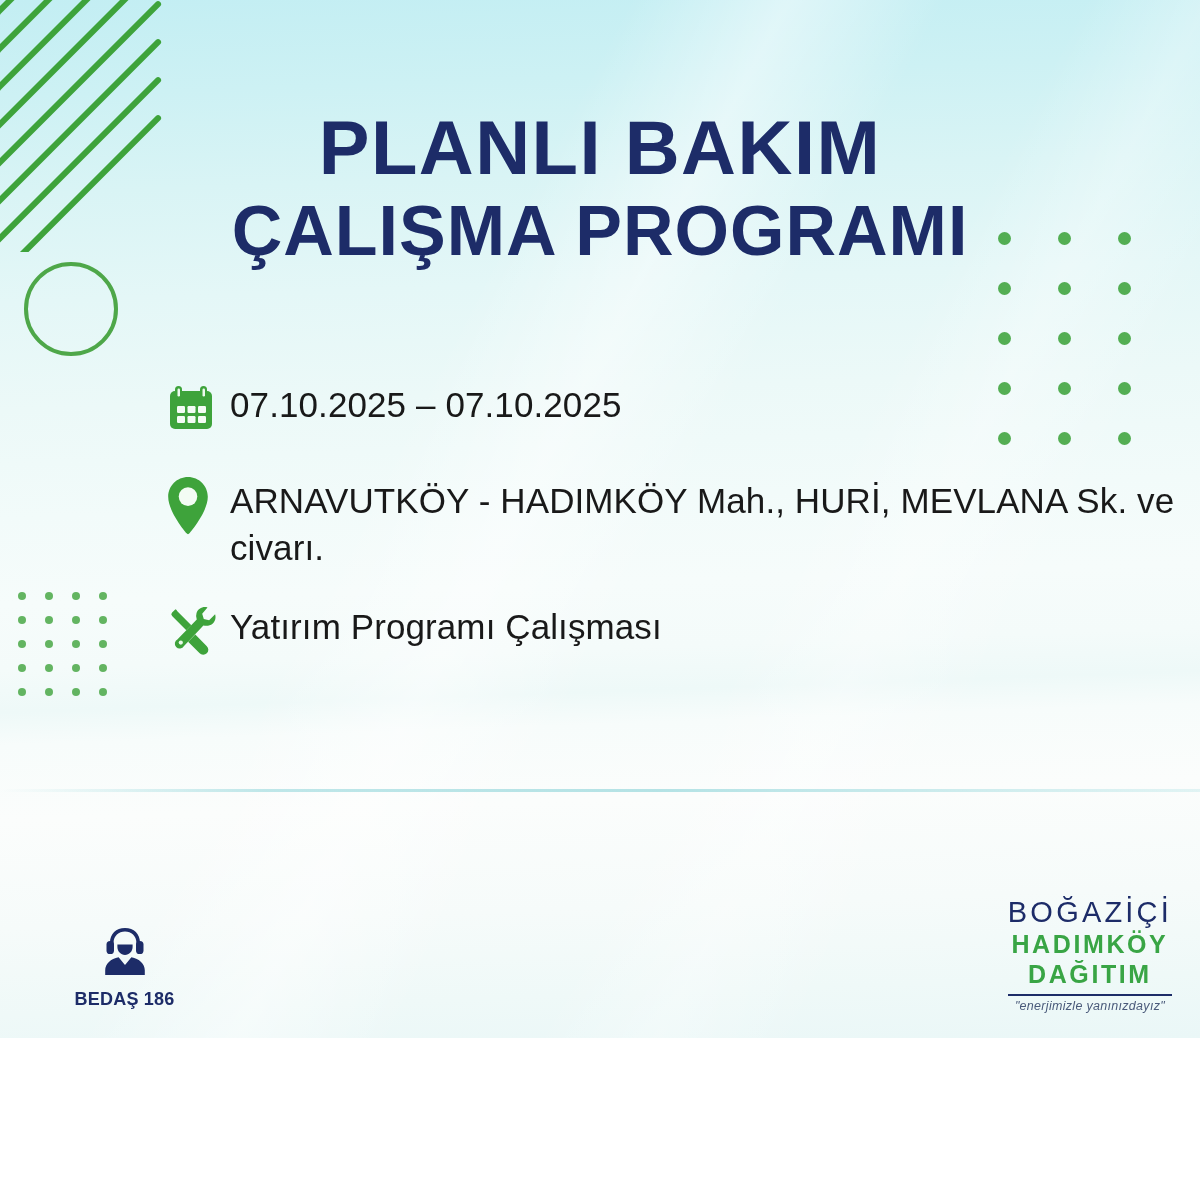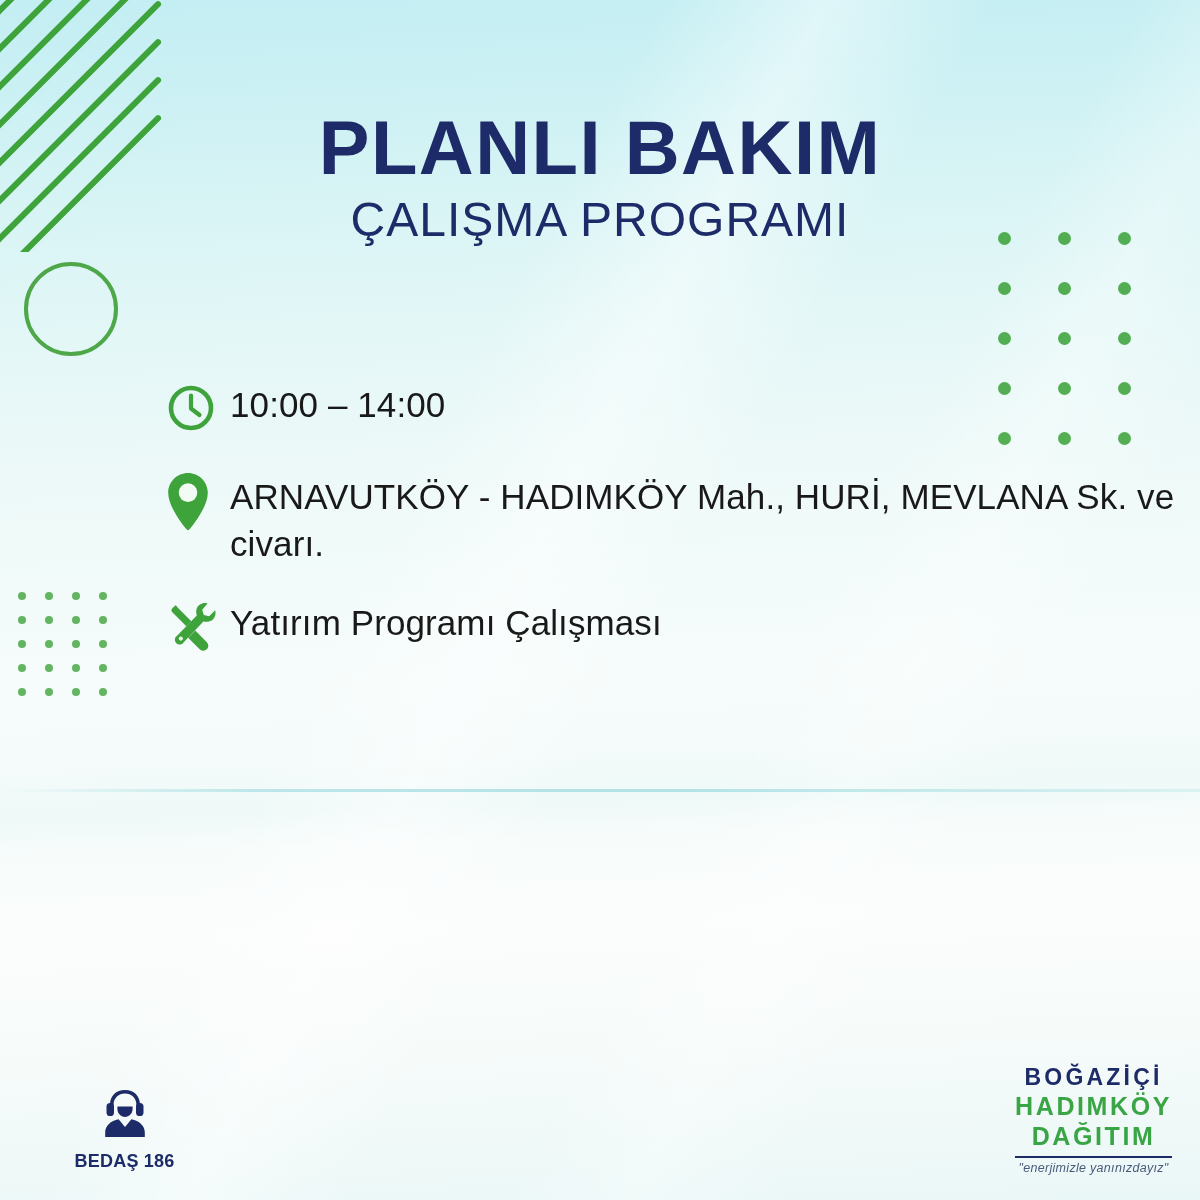--- a/index.html
+++ b/index.html
@@ -10,21 +10,21 @@
     width: 1200px;
     height: 1200px;
     font-family: "Liberation Sans", sans-serif;
     overflow: hidden;
   }
 
   
   .poster {
     position: relative;
     width: 1200px;
-    height: 1200px;
+    height: 1038px;
     background:
       linear-gradient(178deg,
         #c3eef3 0%,
         #cdf1f4 9%,
         #d9f4f5 18%,
         #e4f7f7 28%,
         #ecf9f8 38%,
         #f2fbfa 48%,
         #f6fcfb 56%,
         #f4fbfa 62%,
@@ -119,22 +119,22 @@
   .title-main {
     font-size: 76px;
     font-weight: 700;
     letter-spacing: 1.5px;
     color: #1d2c68;
     line-height: .95;
     white-space: nowrap;
   }
   .title-sub {
     margin-top: 12px;
-    font-size: 48px;
-    font-weight: 400;
+    font-size: 70px;
+    font-weight: 700;
     letter-spacing: 1px;
     color: #1d2c68;
     line-height: 1;
     white-space: nowrap;
   }
 
   
   .info {
     position: absolute;
     left: 166px;
@@ -197,22 +197,22 @@
 
   
   .logo {
     position: absolute;
     right: 28px;
     bottom: 26px;
     text-align: center;
     line-height: 1;
   }
   .logo .l1 {
-    font-size: 23px;
-    font-weight: 700;
+    font-size: 29px;
+    font-weight: 400;
     color: #1d2c68;
     letter-spacing: 3.2px;
   }
   .logo .l2, .logo .l3 {
     font-size: 25px;
     font-weight: 700;
     color: #39a545;
     letter-spacing: 2.6px;
     margin-top: 5px;
   }
@@ -293,30 +293,39 @@
       <span></span>
   </div>
 
   <div class="titles">
     <div class="title-main">PLANLI BAKIM</div>
     <div class="title-sub">ÇALIŞMA PROGRAMI</div>
   </div>
 
   <div class="info">
 
-
-    <div class="row row--time">
+    <div class="row row--date">
       <div class="ico">
         <svg width="50" height="50" viewBox="0 0 50 50" aria-hidden="true">
-          <circle cx="25" cy="25" r="20" fill="none" stroke="#3ea33b" stroke-width="4.6"></circle>
-          <path d="M25 12.5 L25 25.5 L33.5 32" fill="none" stroke="#3ea33b" stroke-width="4.2" stroke-linecap="round" stroke-linejoin="round"></path>
+          <rect x="9" y="3" width="7" height="13" rx="3.5" fill="#3ea33b"></rect>
+          <rect x="34" y="3" width="7" height="13" rx="3.5" fill="#3ea33b"></rect>
+          <rect x="4" y="8" width="42" height="38" rx="5" fill="#3ea33b"></rect>
+          <rect x="11.5" y="5.5" width="2.5" height="8" rx="1.2" fill="#eefaf0"></rect>
+          <rect x="36.5" y="5.5" width="2.5" height="8" rx="1.2" fill="#eefaf0"></rect>
+          <rect x="11" y="23" width="8" height="7" rx="1.2" fill="#f4fcf5"></rect>
+          <rect x="21.5" y="23" width="8" height="7" rx="1.2" fill="#f4fcf5"></rect>
+          <rect x="32" y="23" width="8" height="7" rx="1.2" fill="#f4fcf5"></rect>
+          <rect x="11" y="33" width="8" height="7" rx="1.2" fill="#f4fcf5"></rect>
+          <rect x="21.5" y="33" width="8" height="7" rx="1.2" fill="#f4fcf5"></rect>
+          <rect x="32" y="33" width="8" height="7" rx="1.2" fill="#f4fcf5"></rect>
         </svg>
       </div>
-      <div class="txt">10:00 – 14:00</div>
+      <div class="txt">07.10.2025 – 07.10.2025</div>
     </div>
+
 
     <div class="row row--loc">
       <div class="ico" style="align-items:flex-start;padding-top:2px">
         <svg width="44" height="60" viewBox="0 0 44 60" aria-hidden="true">
           <path d="M22 1C11 1 2.2 9.8 2.2 20.8c0 14.6 16.6 34.5 18.1 36.3a2.2 2.2 0 0 0 3.4 0c1.5-1.8 18.1-21.7 18.1-36.3C41.8 9.8 33 1 22 1z" fill="#3ea33b"></path>
           <circle cx="22" cy="20.6" r="9.3" fill="#f3fcf4"></circle>
         </svg>
       </div>
       <div class="txt" style="max-width:1005px">ARNAVUTKÖY - HADIMKÖY Mah., HURİ, MEVLANA Sk. ve civarı.</div>
     </div>

